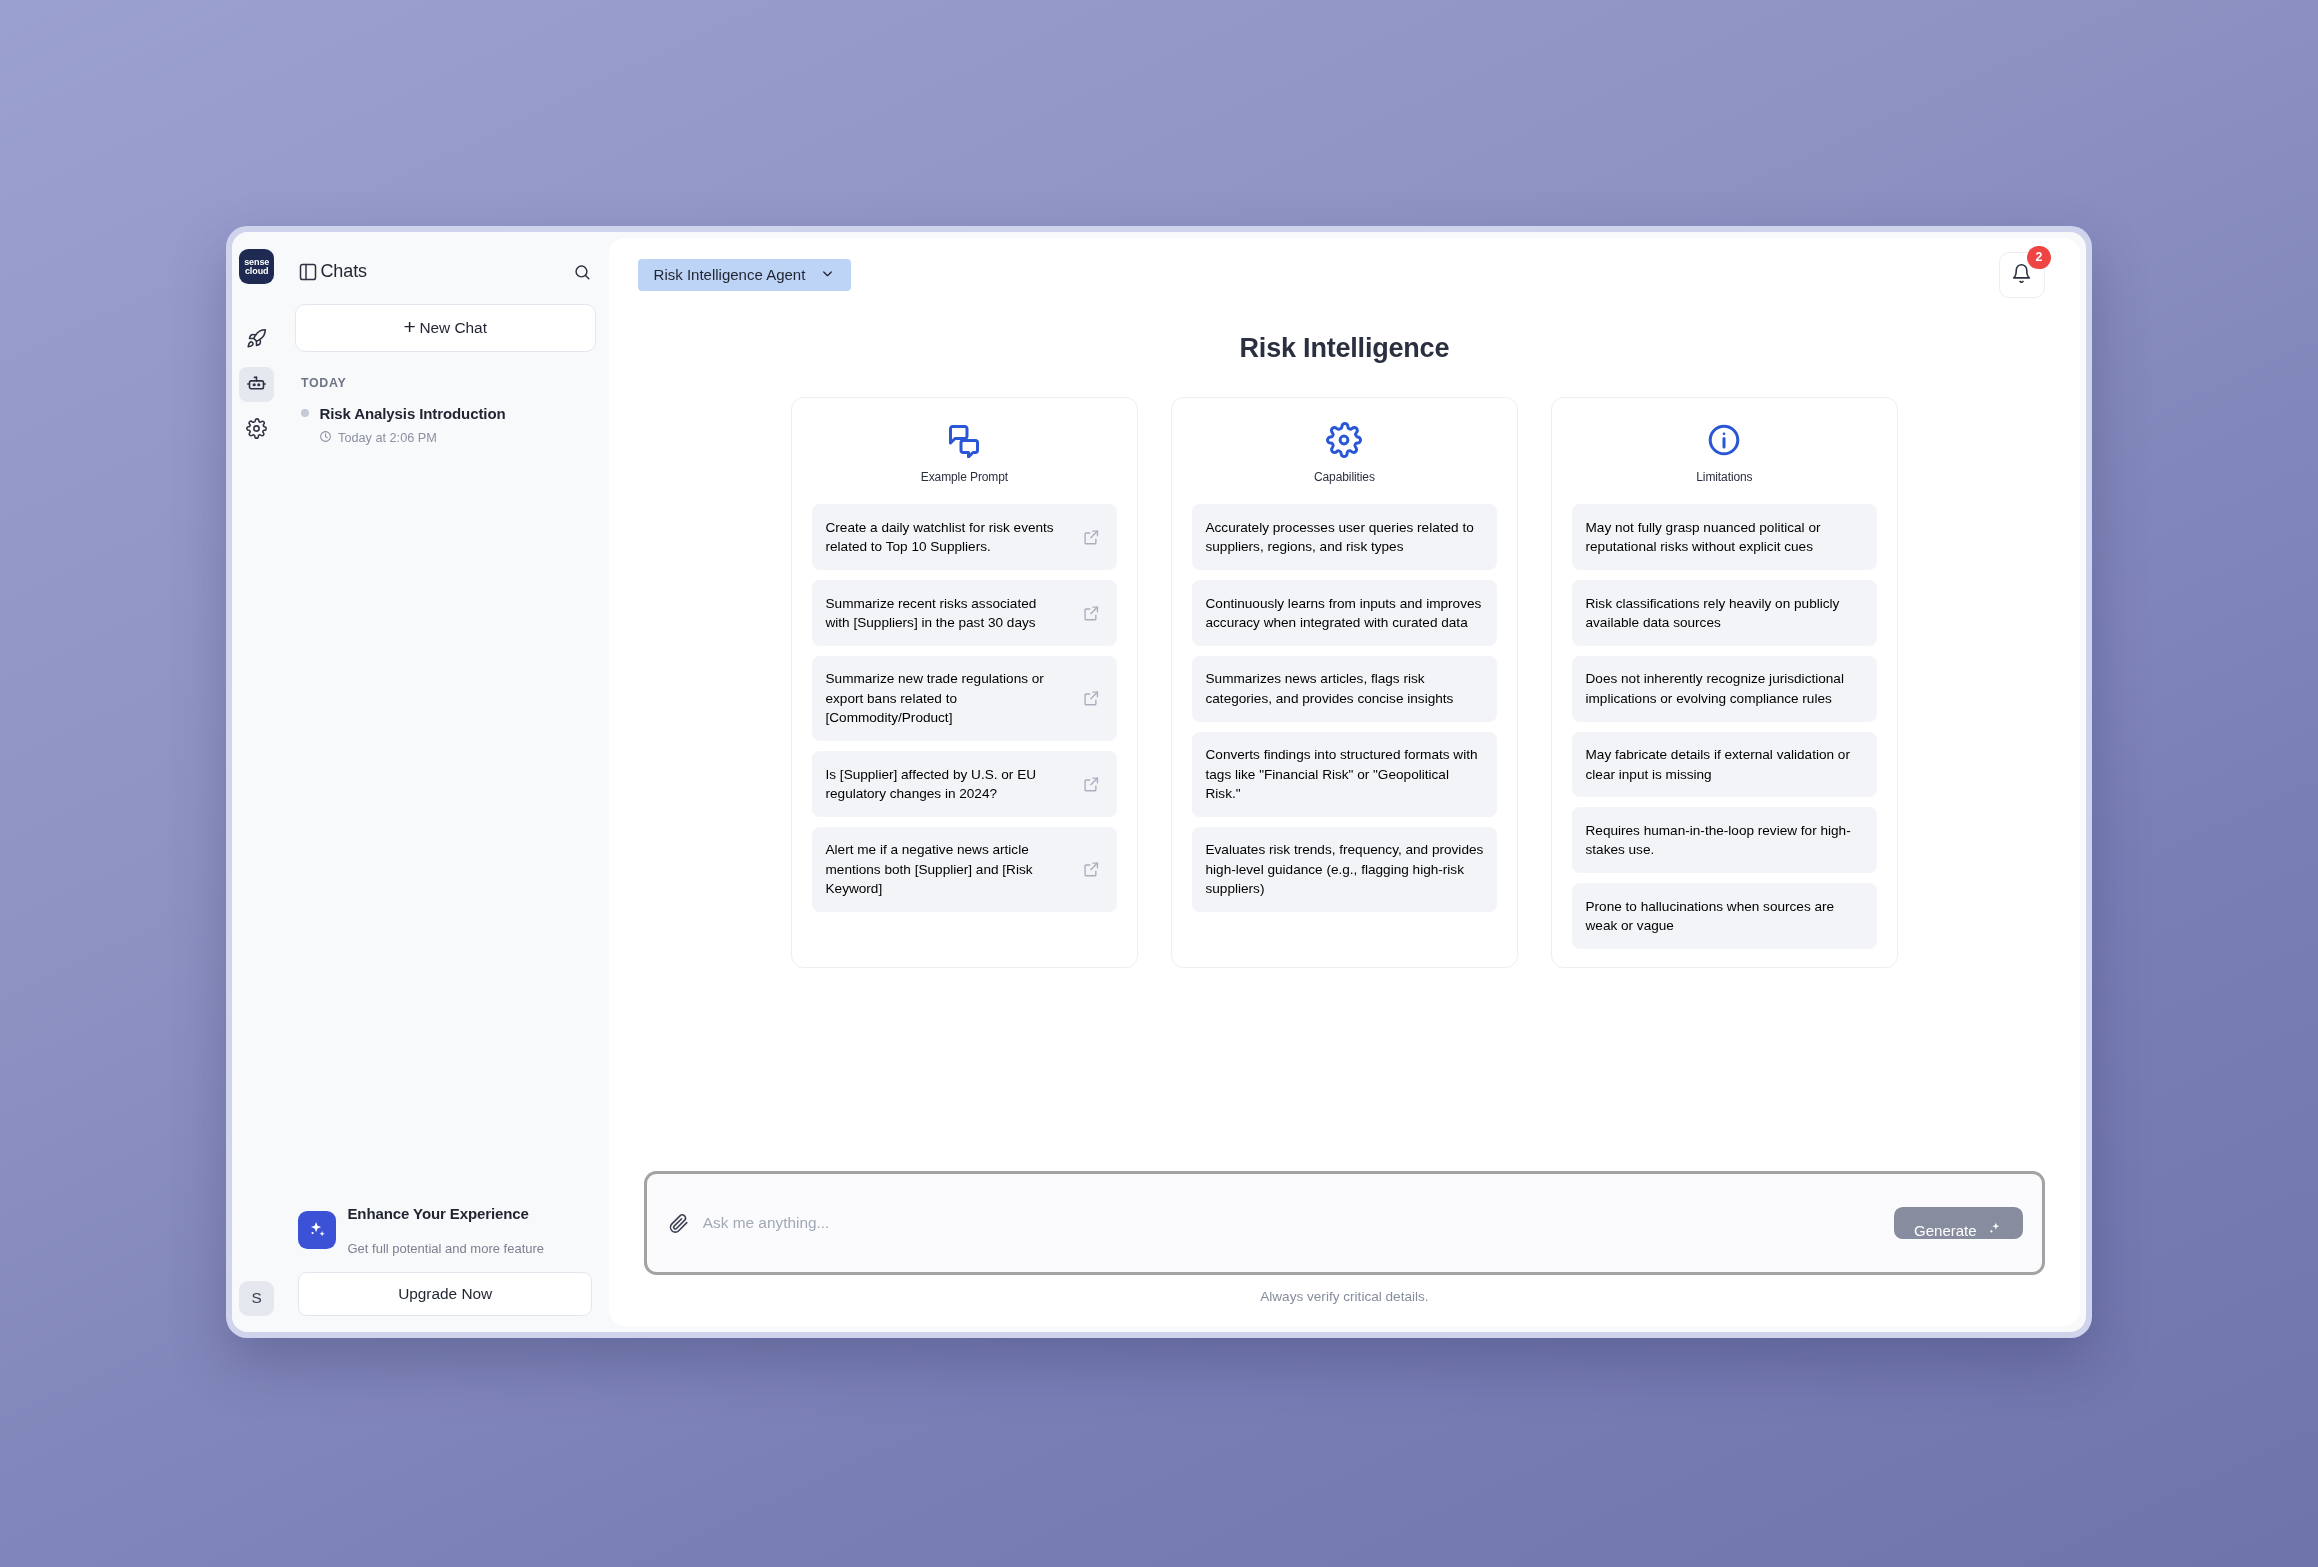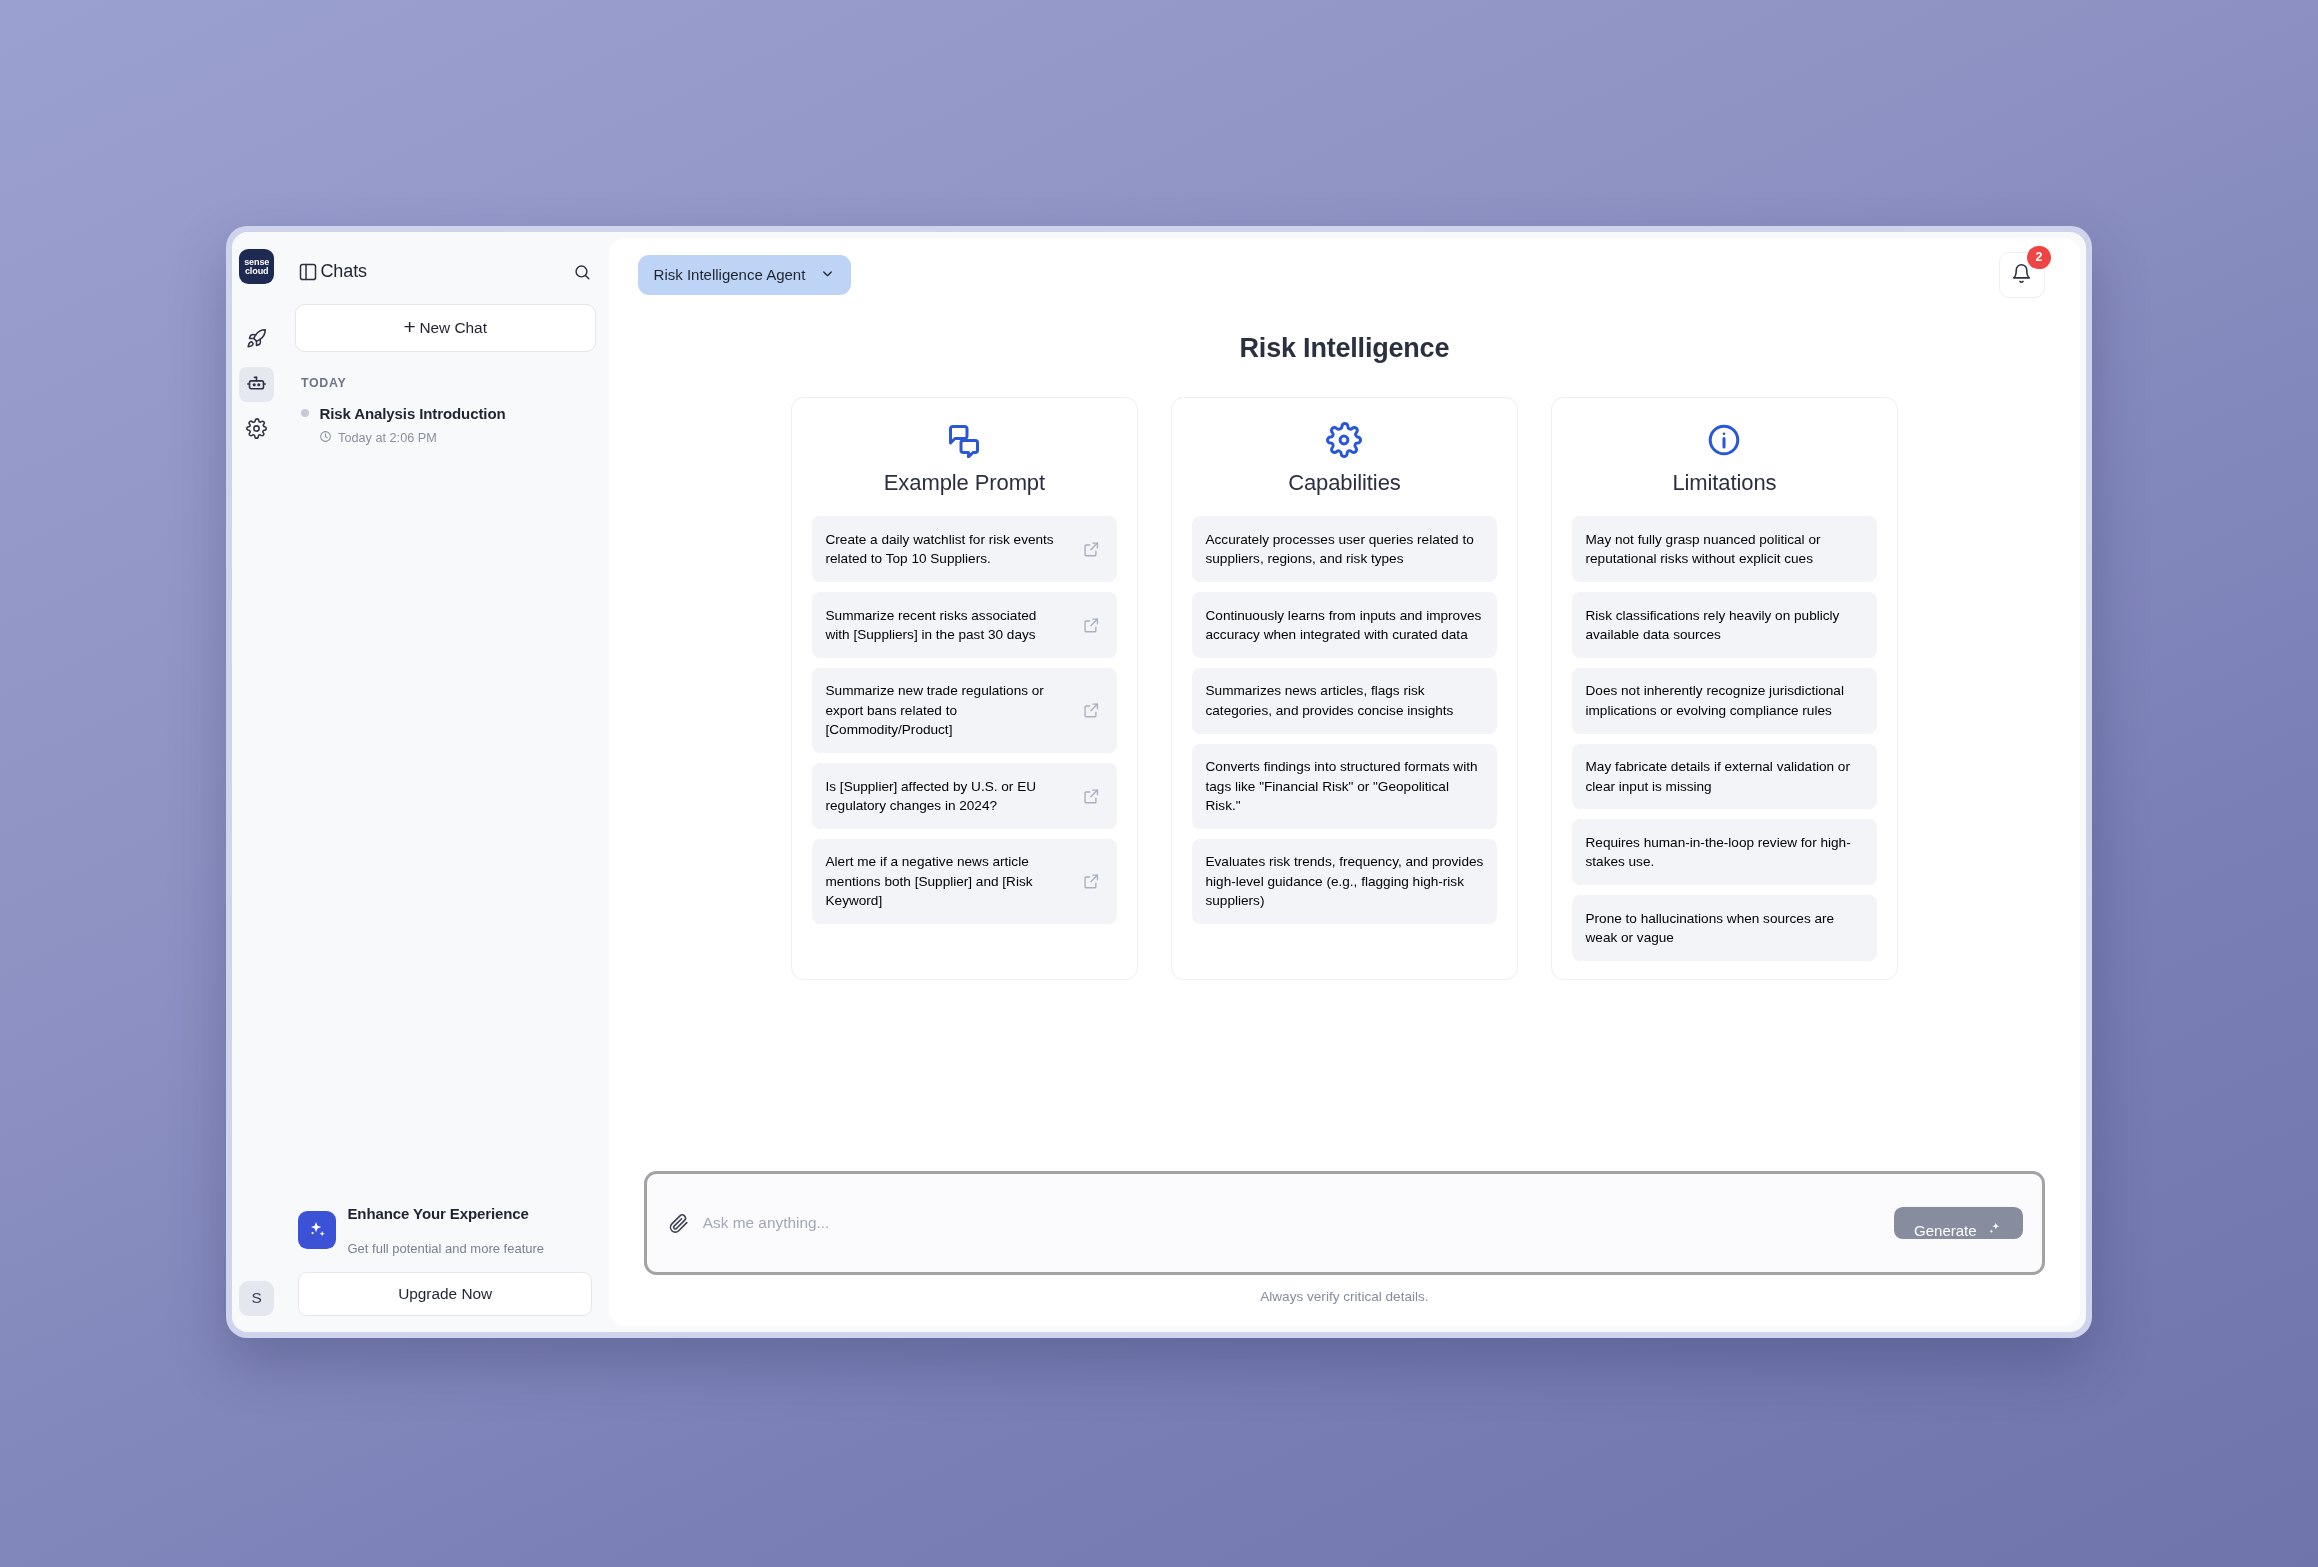--- a/index.html
+++ b/index.html
@@ -200,22 +200,22 @@
     overflow: hidden;
   }
 
   #main-topbar {
     height: 73px;
     display: flex; align-items: center;
     padding: 0 35px 0 28.4px;
   }
   #agent-select {
     background: #bed4f7;
-    border-radius: 11px;
-    height: 40px;
+    border-radius: 4px;
+    height: 32px;
     padding: 0 16px;
     display: flex; align-items: center; gap: 15px;
     font-size: 15px;
     color: #1f2430;
     cursor: pointer;
   }
   #topbar-spacer { flex: 1; }
   #bell-wrap { position: relative; }
   #bell-btn {
     width: 46px; height: 46px;
@@ -261,21 +261,21 @@
     background: #ffffff;
     padding: 23.5px 20px 18.5px 20px;
   }
   .card-icon {
     display: flex; justify-content: center;
     color: #2a57d6;
     margin-bottom: 12.4px;
   }
   .card-title {
     text-align: center;
-    font-size: 22px;
+    font-size: 12px;
     font-weight: 400;
     color: #2b3040;
     margin-bottom: 20px;
     letter-spacing: -0.1px;
   }
   .card-list { display: flex; flex-direction: column; gap: 10px; }
   .card-item {
     background: #f3f4f8;
     border-radius: 8px;
     padding: 13.6px 13.6px;

